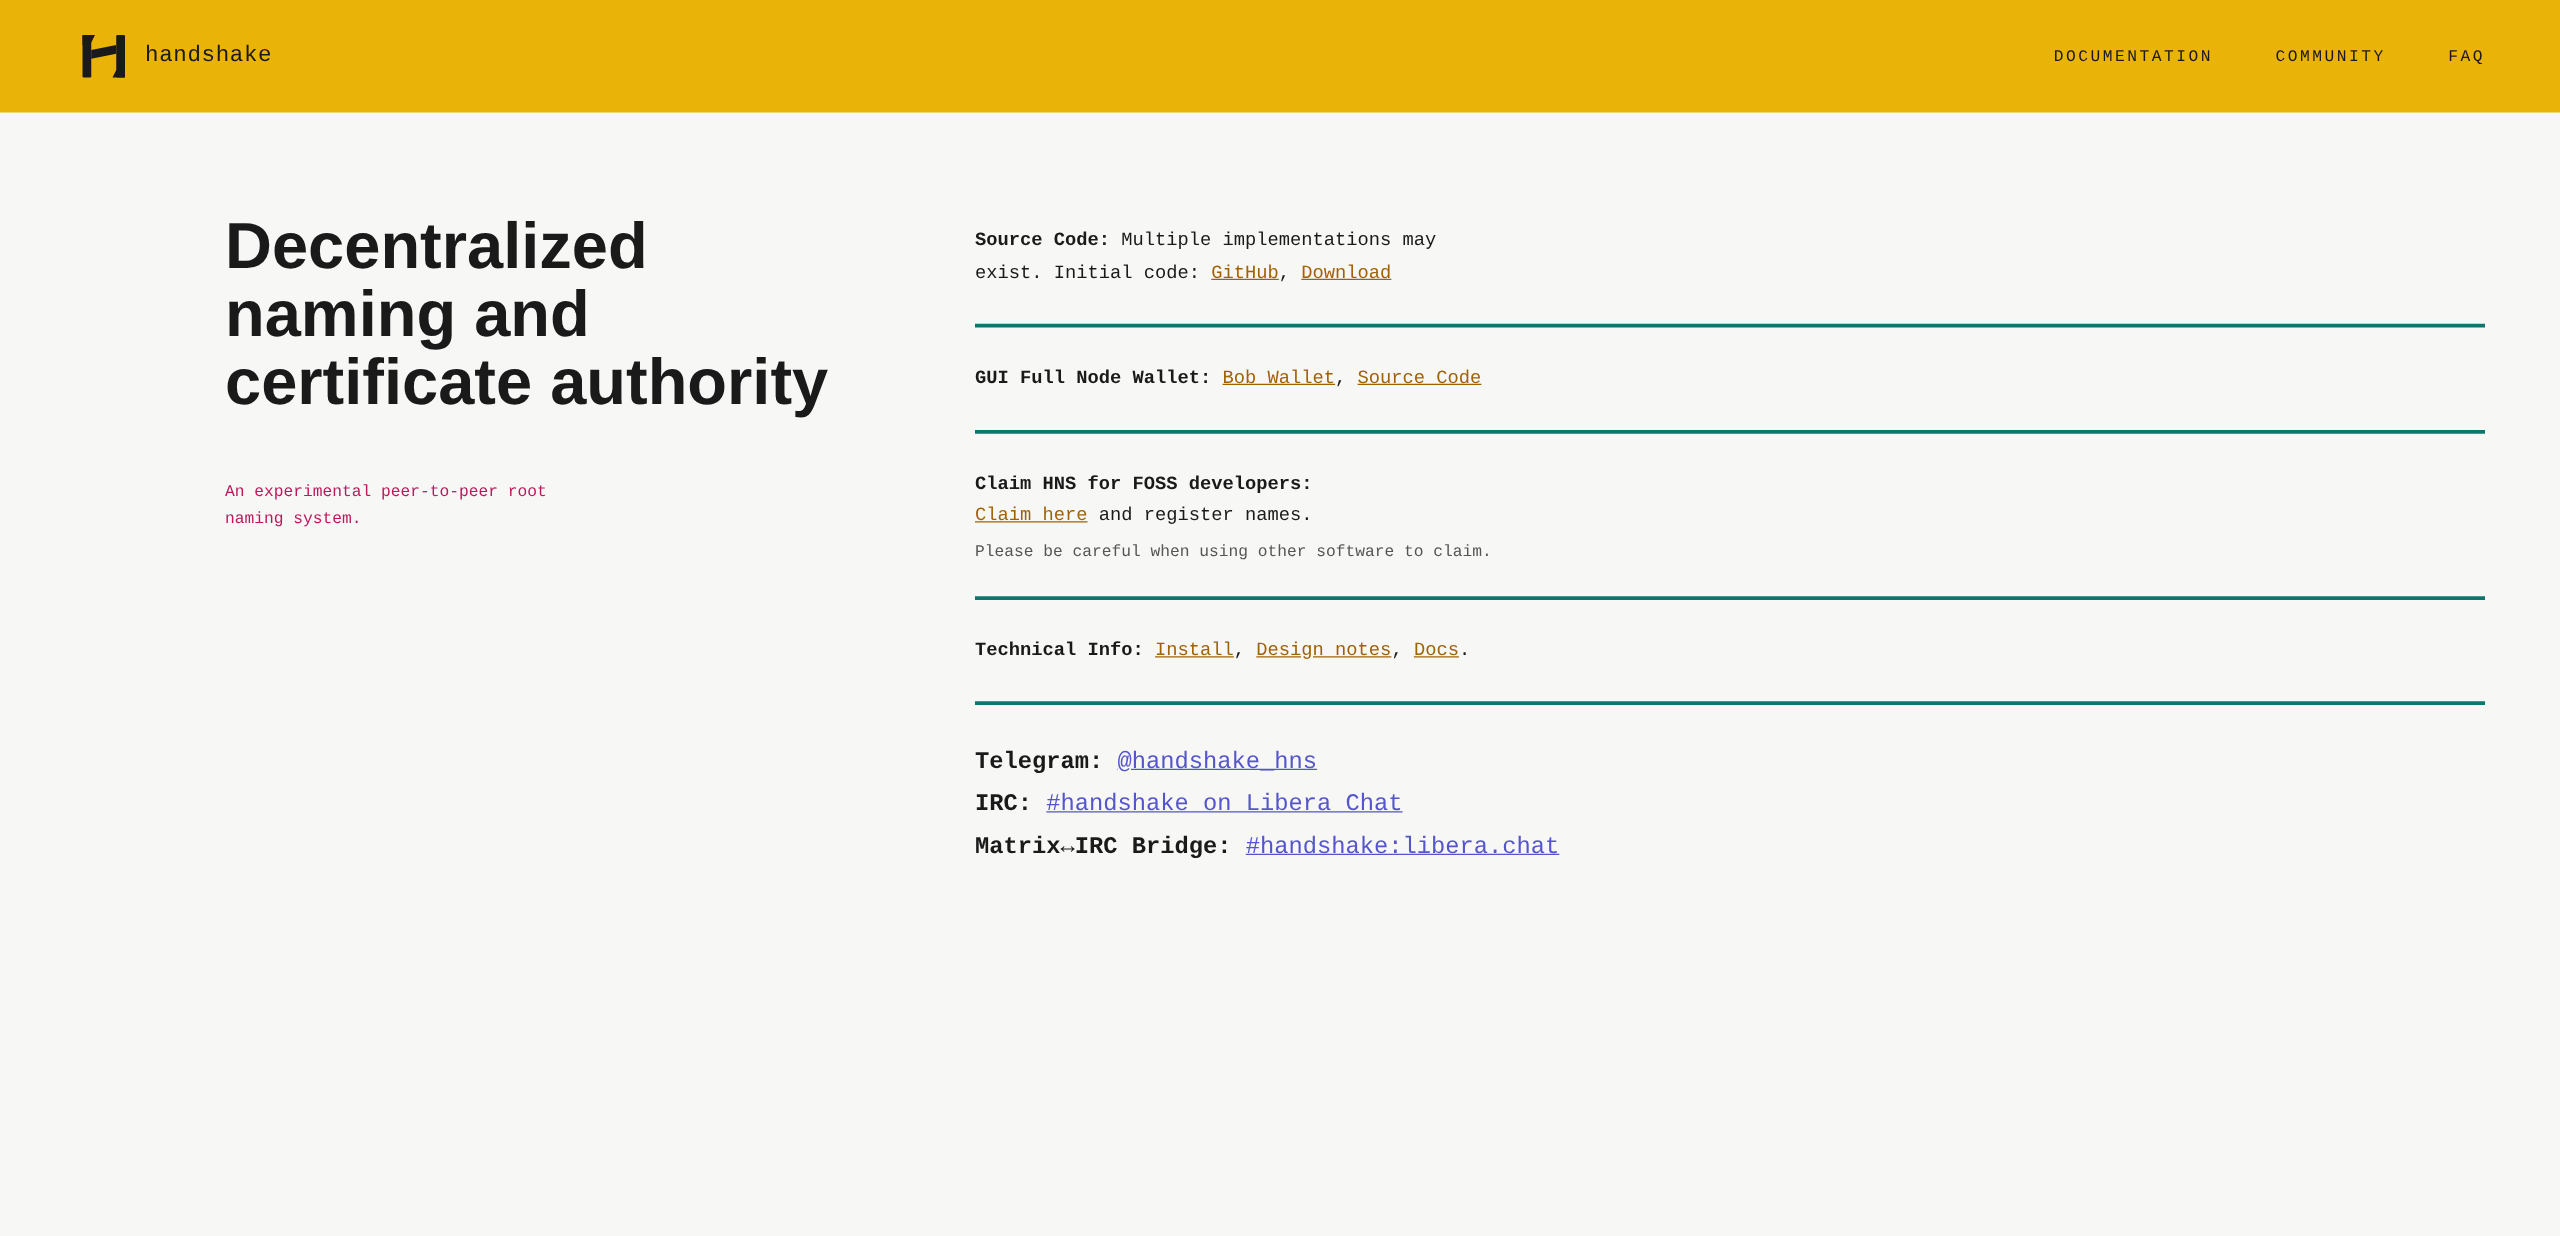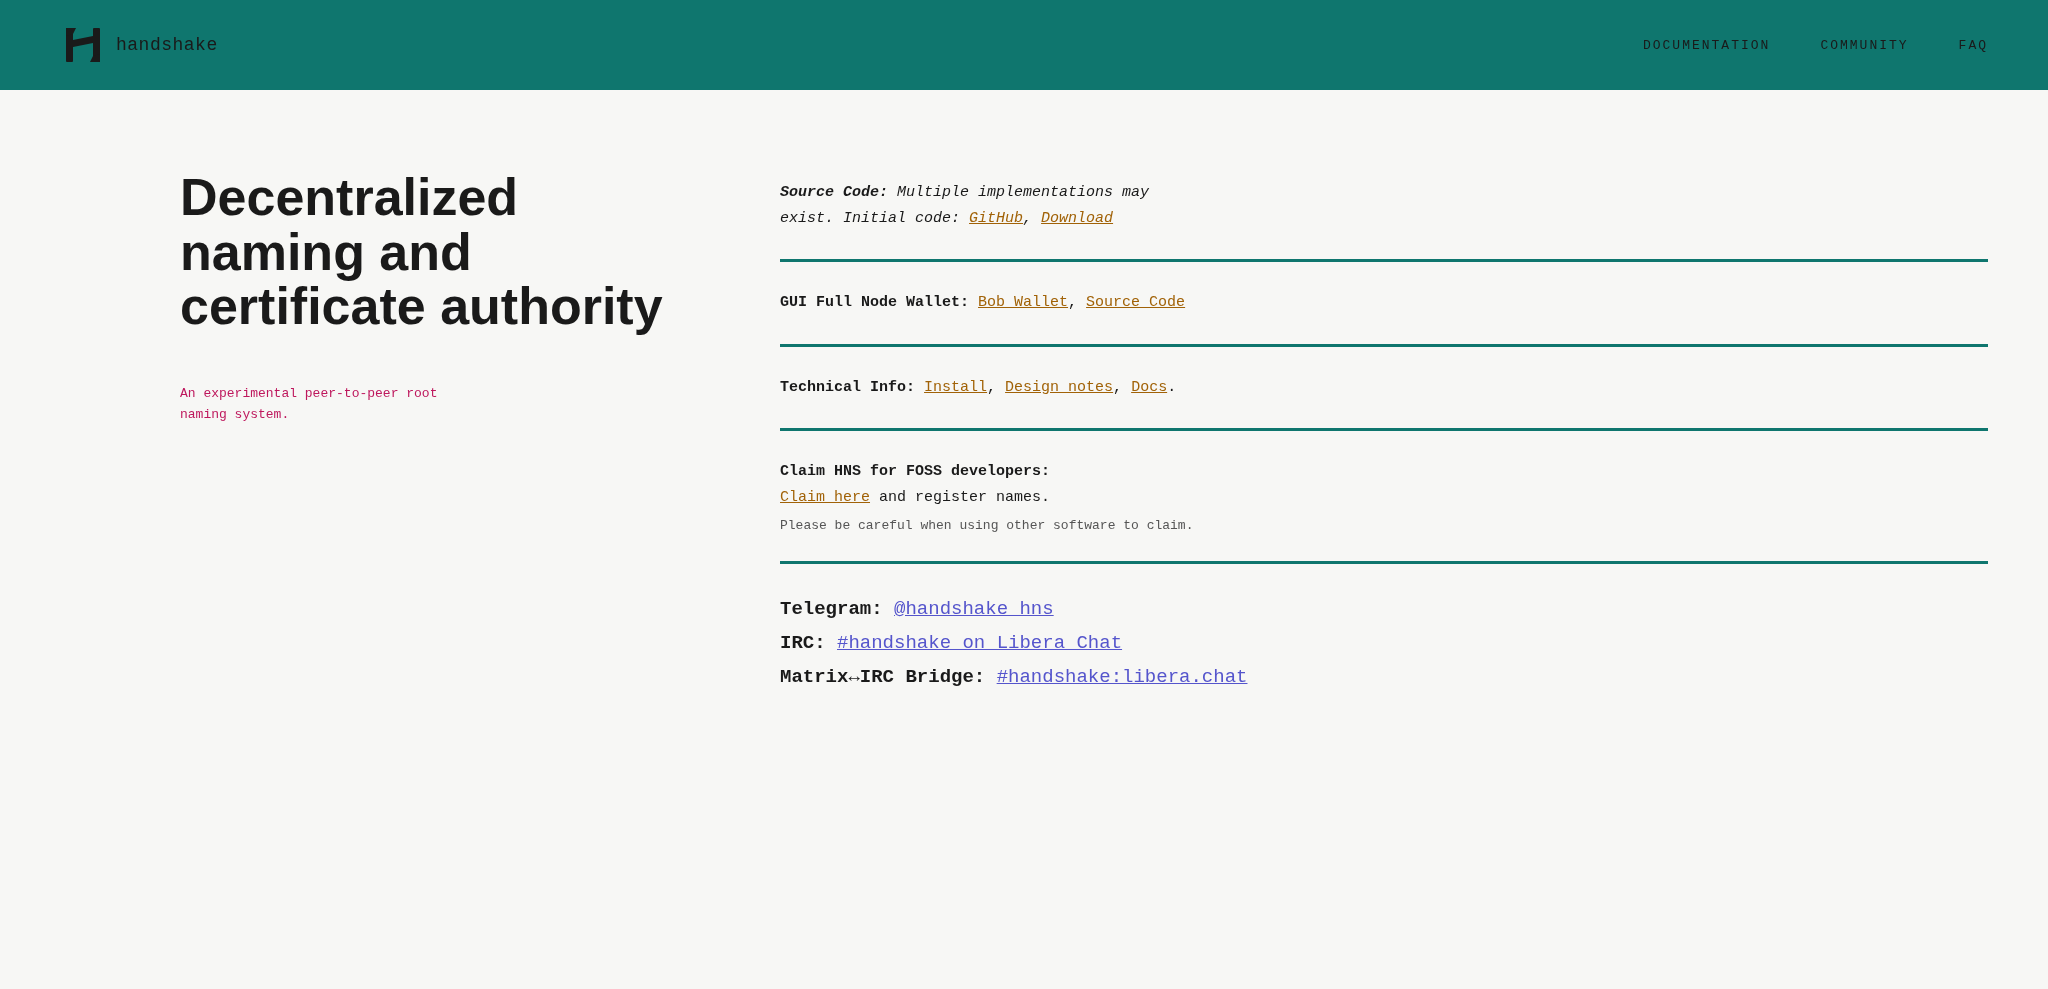--- a/index.html
+++ b/index.html
@@ -14,21 +14,21 @@
       color: #1a1a1a;
       min-height: 100vh;
     }
 
     
     nav {
       display: flex;
       align-items: center;
       justify-content: space-between;
       padding: 22px 60px;
-      background-color: #0f766e;
+      background-color: #eab308;
     }
 
     .logo-area {
       display: flex;
       align-items: center;
       gap: 10px;
     }
 
     .logo-icon {
       width: 46px;
@@ -97,21 +97,20 @@
     }
 
     .info-section {
       border-top: 3px solid #0f766e;
       padding: 28px 0;
     }
 
     .info-section:first-child {
       border-top: none;
       padding-top: 0;
-      font-style: italic;
     }
 
     .info-line {
       font-family: 'Courier New', Courier, monospace;
       font-size: 15px;
       line-height: 1.7;
       color: #1a1a1a;
     }
 
     .info-line strong {
@@ -201,38 +200,38 @@
     <div class="info-section">
       <p class="info-line">
         <strong>GUI Full Node Wallet:</strong>
         <span> </span>
         <a href="#">Bob Wallet</a><span>, </span><a href="#">Source Code</a>
       </p>
     </div>
 
     <div class="info-section">
       <p class="info-line">
-        <strong>Technical Info:</strong>
-        <span> </span>
-        <a href="#">Install</a><span>, </span><a href="#">Design notes</a><span>, </span><a href="#">Docs</a><span>.</span>
-      </p>
-    </div>
-
-    <div class="info-section">
-      <p class="info-line">
         <strong>Claim HNS for FOSS developers:</strong>
       </p>
       <p class="info-line">
         <a href="#">Claim here</a>
         <span> and register names.</span>
       </p>
       <p class="info-note">Please be careful when using other software to claim.</p>
     </div>
 
     <div class="info-section">
+      <p class="info-line">
+        <strong>Technical Info:</strong>
+        <span> </span>
+        <a href="#">Install</a><span>, </span><a href="#">Design notes</a><span>, </span><a href="#">Docs</a><span>.</span>
+      </p>
+    </div>
+
+    <div class="info-section">
       <p class="sub-line">
         <strong>Telegram:</strong>
         <span> </span>
         <a href="#">@handshake_hns</a>
       </p>
       <p class="sub-line">
         <strong>IRC:</strong>
         <span> </span>
         <a href="#">#handshake on Libera Chat</a>
       </p>

